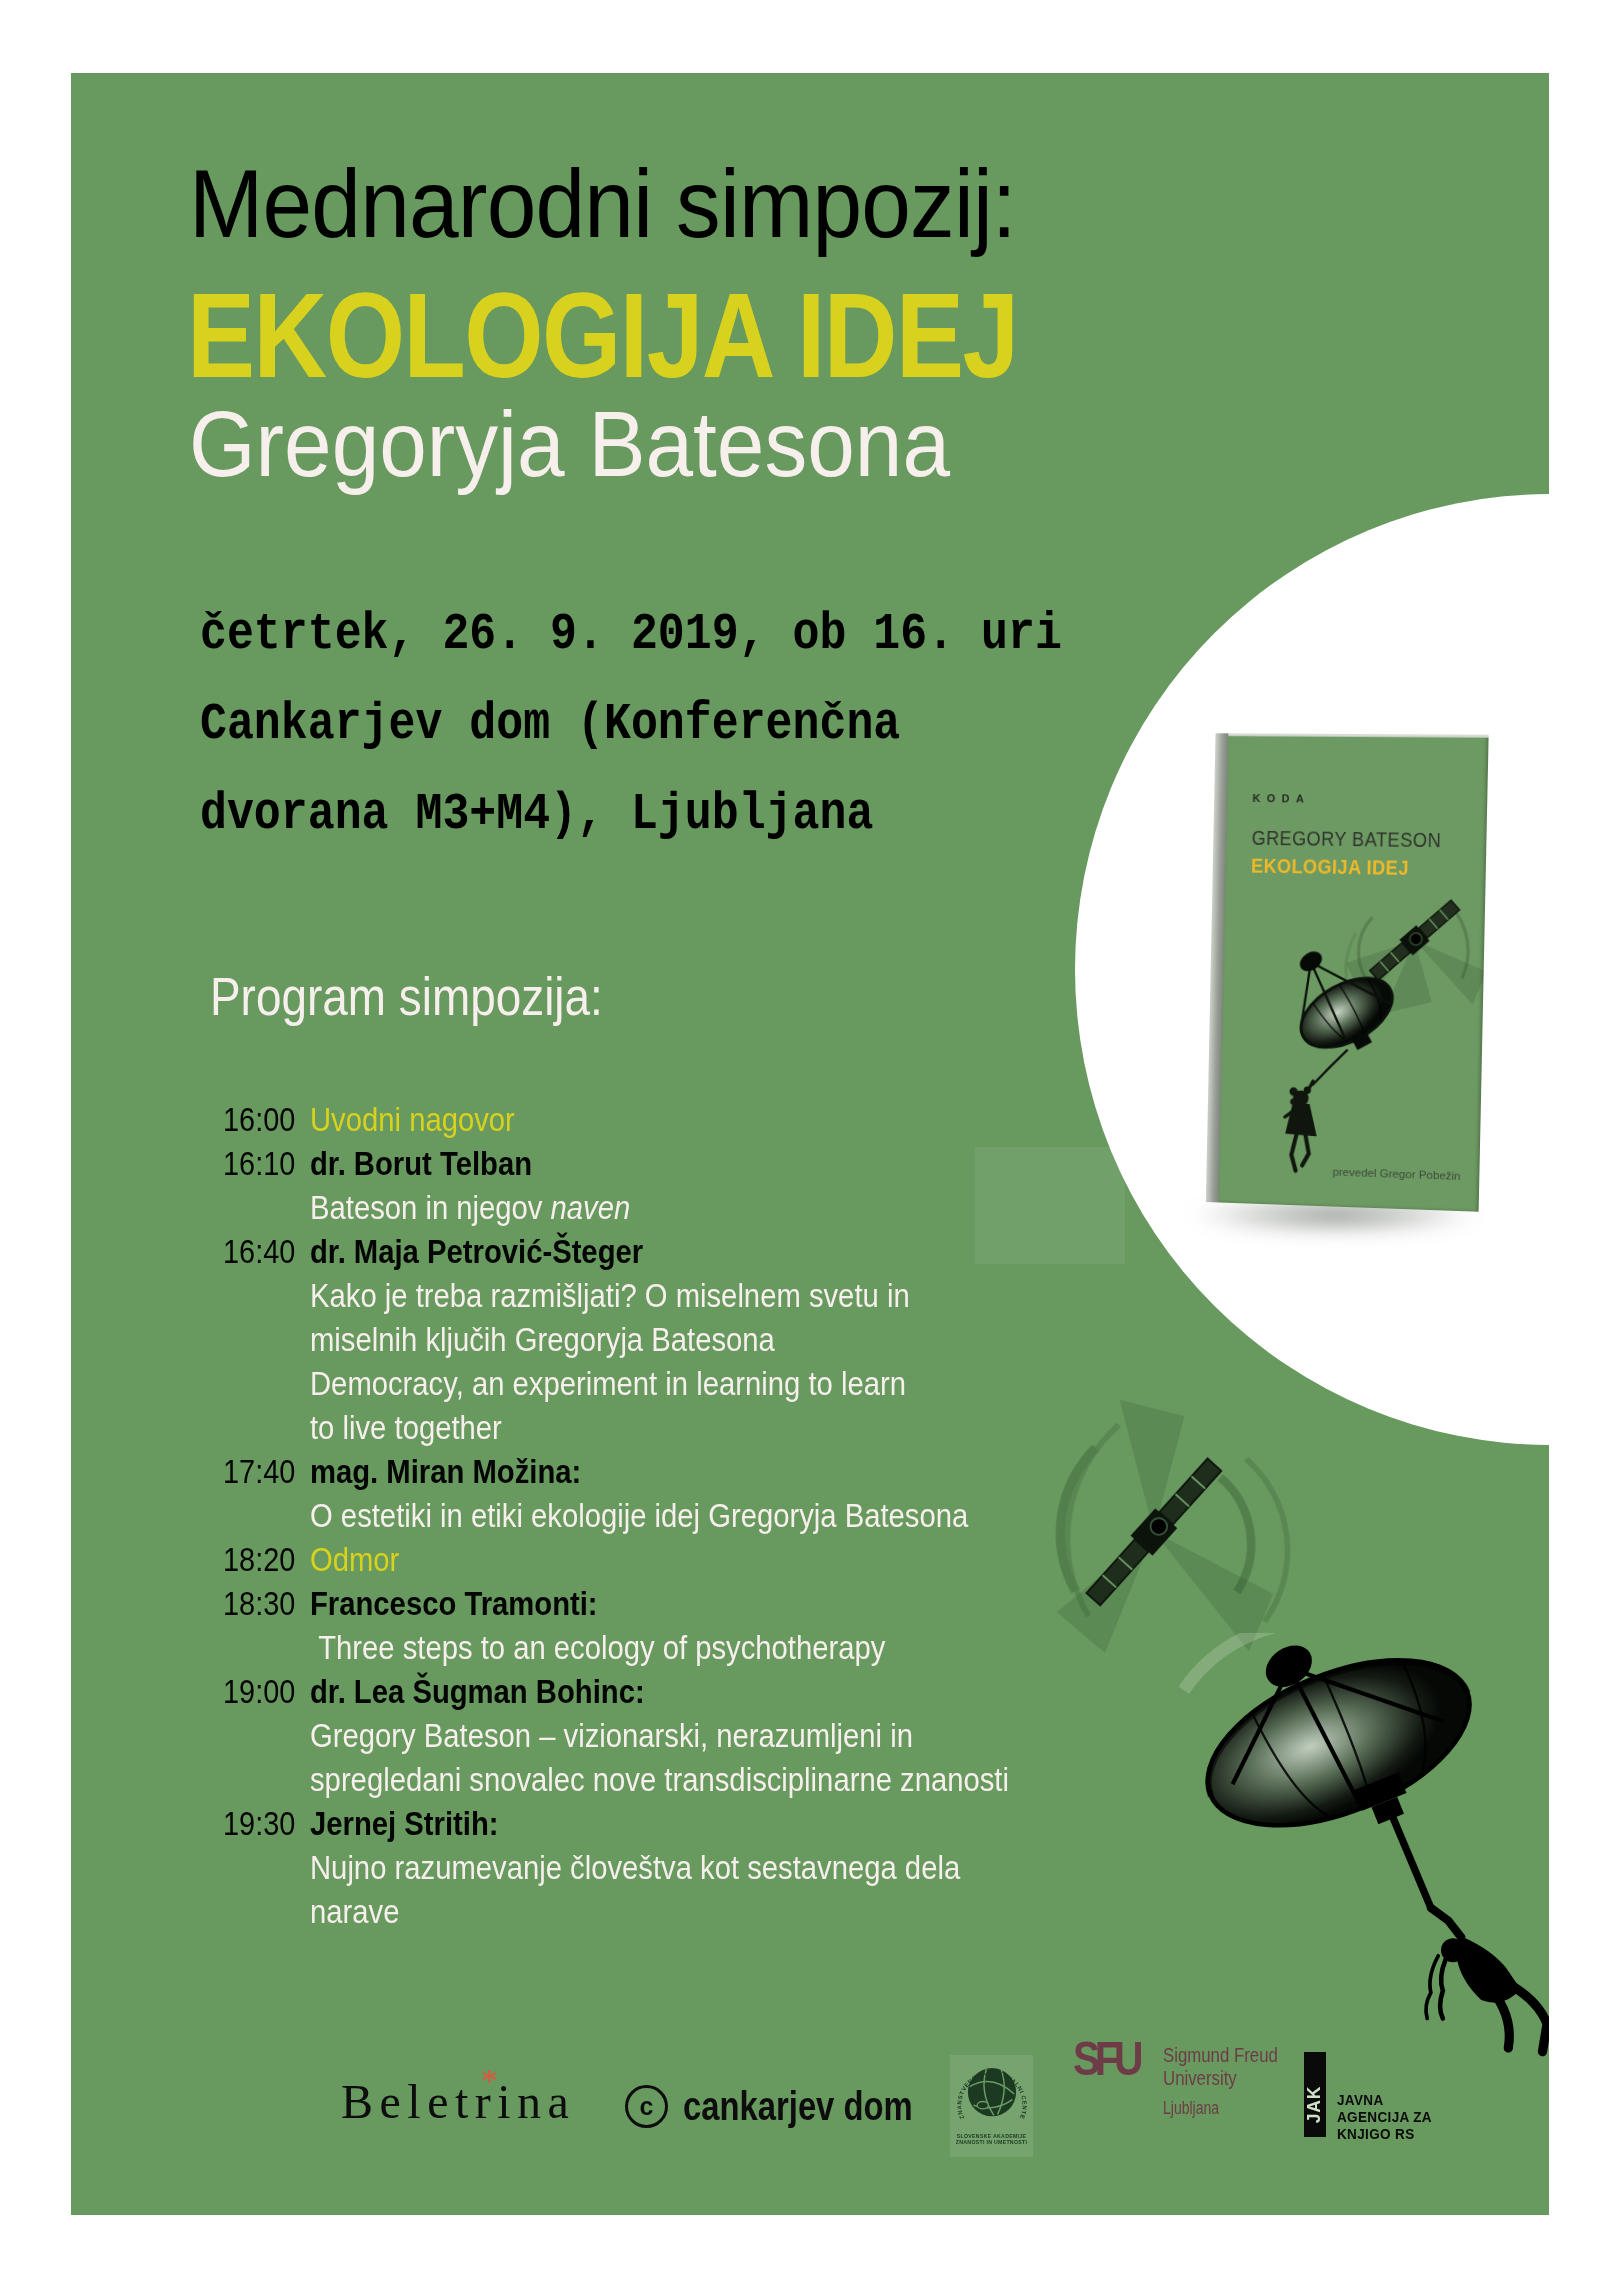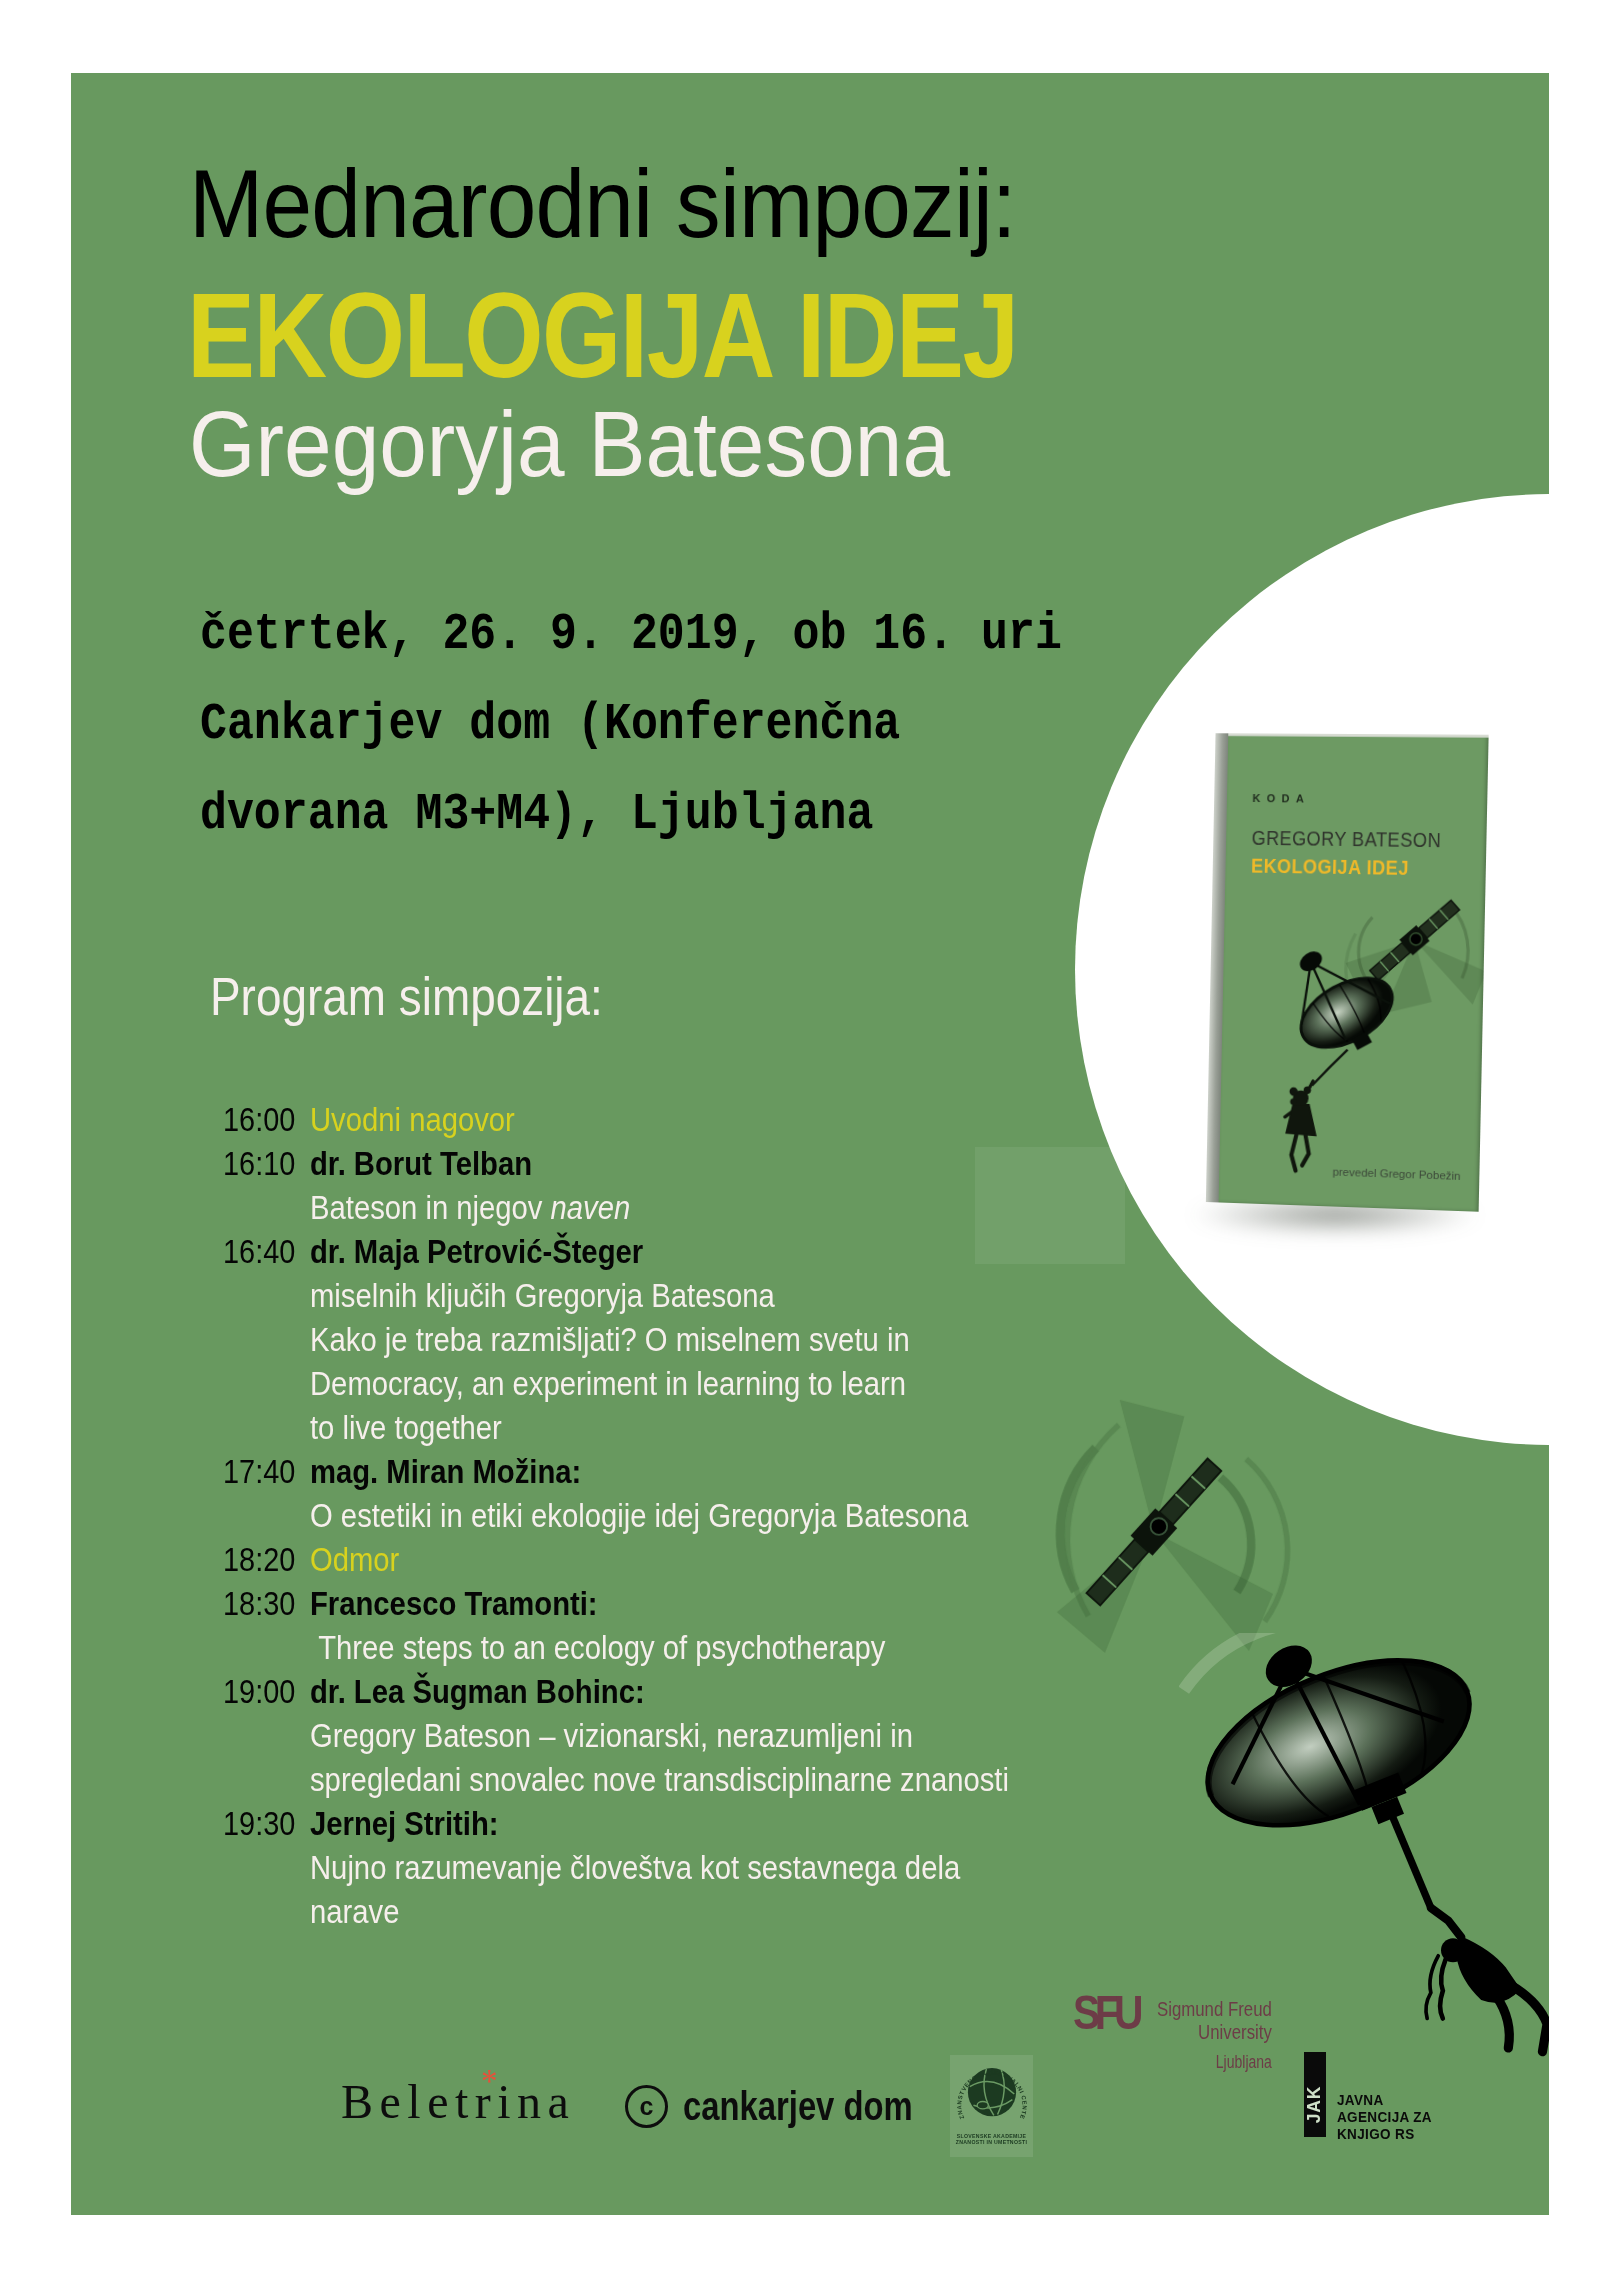--- a/index.html
+++ b/index.html
@@ -57,21 +57,21 @@
   .beletrina{left:270px;top:2001px;font-family:"Liberation Serif",serif;font-size:48px;
       letter-spacing:6.5px;color:#0d0d0d;}
   .beletrina-mark{left:410px;top:1990px;font-size:33px;color:#e8503a;font-family:"Liberation Serif",serif;}
   .cd-row{left:554px;top:2010px;display:flex;align-items:center;gap:14.8px;}
   .cd-circle{width:37px;height:37px;border:3.7px solid #0d0d0d;border-radius:50%;
       display:flex;align-items:center;justify-content:center;font-size:25px;font-weight:bold;color:#0d0d0d;}
   .cd-name{font-size:41px;font-weight:bold;color:#0d0d0d;transform:scaleX(.8);transform-origin:0 50%;white-space:nowrap;}
   .zrc{left:879px;top:1982px;width:83px;height:100px;background:rgba(255,255,255,.10);
       display:flex;flex-direction:column;align-items:center;padding-top:1.8px;}
   .zrc-lines{font-size:5.2px;line-height:6.5px;color:#1c3a21;text-align:center;font-weight:bold;letter-spacing:0.3px;}
-  .sfu{left:1002px;top:1918px;display:flex;gap:7px;color:var(--maroon,#6d3c47);text-align:right;}
+  .sfu{left:1002px;top:1964px;display:flex;gap:13px;color:var(--maroon,#6d3c47);}
   .sfu-mono{font-size:48px;font-weight:bold;letter-spacing:-6.5px;transform:scaleX(.85);
       transform-origin:0 0;line-height:44px;}
   .sfu-col{padding-top:5.5px;}
   .sfu-name{font-size:21px;line-height:23px;transform:scaleX(.8);transform-origin:0 0;white-space:nowrap;}
   .sfu-city{font-size:17.5px;margin-top:9.2px;transform:scaleX(.8);transform-origin:0 0;}
   .jak-bar{left:1233px;top:1979px;width:22px;height:85px;background:#0a0a0a;}
   .jak-abbr{position:absolute;left:-8.3px;bottom:22px;color:#cfe0c8;font-size:17.5px;font-weight:bold;
       letter-spacing:0.9px;transform:rotate(-90deg);}
   .jak-text{left:1266px;top:2018px;font-size:15px;line-height:17px;font-weight:bold;
       color:#0a0a0a;letter-spacing:0.4px;transform:scaleX(.9);transform-origin:0 0;}
@@ -175,25 +175,25 @@
         <div class="prow">
           <span class="ptime"></span>
           <span class="ptext desc">Bateson in njegov <em>naven</em></span>
         </div>
         <div class="prow">
           <span class="ptime">16:40</span>
           <span class="ptext speaker">dr. Maja Petrović-Šteger</span>
         </div>
         <div class="prow">
           <span class="ptime"></span>
+          <span class="ptext desc">Kako je treba razmišljati? O miselnem svetu in</span>
+        </div>
+        <div class="prow">
+          <span class="ptime"></span>
           <span class="ptext desc">miselnih ključih Gregoryja Batesona</span>
-        </div>
-        <div class="prow">
-          <span class="ptime"></span>
-          <span class="ptext desc">Kako je treba razmišljati? O miselnem svetu in</span>
         </div>
         <div class="prow">
           <span class="ptime"></span>
           <span class="ptext desc">Democracy, an experiment in learning to learn</span>
         </div>
         <div class="prow">
           <span class="ptime"></span>
           <span class="ptext desc">to live together</span>
         </div>
         <div class="prow">

